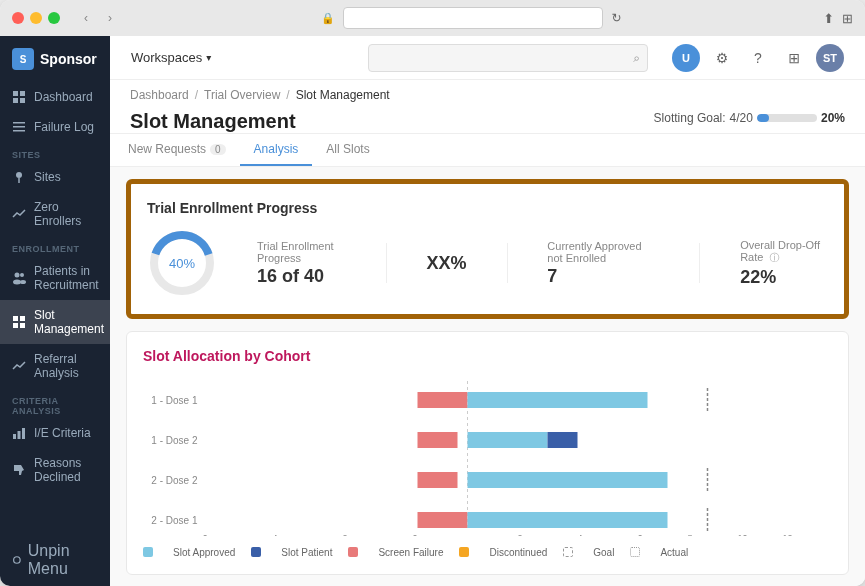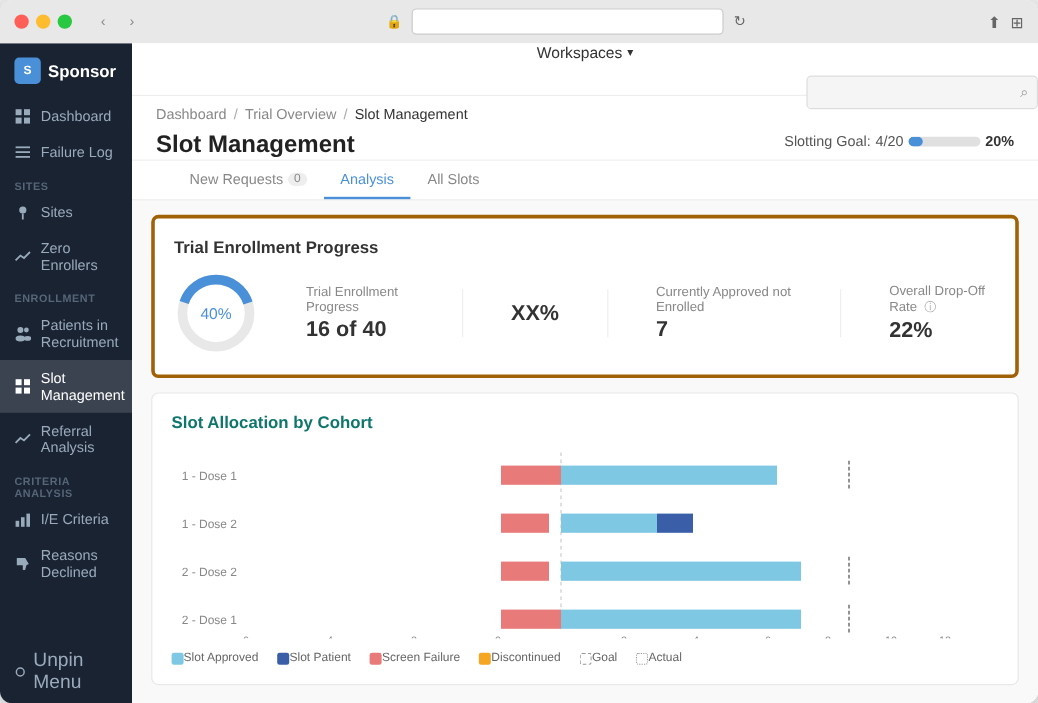--- a/index.html
+++ b/index.html
@@ -31,21 +31,21 @@
     .sidebar-item { display: flex; align-items: center; gap: 8px; padding: 8px 12px; color: #9ab; font-size: 12px; cursor: pointer; }
     .sidebar-item.active { background: rgba(255,255,255,0.15); color: white; }
     .sidebar-item svg { width: 14px; height: 14px; flex-shrink: 0; }
     .sidebar-section { padding: 8px 12px 2px; font-size: 9px; color: #567; text-transform: uppercase; letter-spacing: 0.5px; font-weight: 600; }
     .sidebar-footer { padding: 8px 12px; color: #9ab; font-size: 16px; display: flex; align-items: center; gap: 6px; cursor: pointer; }
 
     
     .main { flex: 1; display: flex; flex-direction: column; overflow: hidden; background: #f9f9f9; }
 
     
-    .topbar { height: 44px; background: white; border-bottom: 1px solid #eee; display: flex; align-items: center; padding: 0 0; gap: 12px; flex-shrink: 0; flex-direction: column; }
+    .topbar { height: 44px; background: white; border-bottom: 1px solid #eee; display: flex; align-items: center; padding: 0 21px; gap: 12px; flex-shrink: 0; }
     .workspace-btn { display: flex; align-items: center; gap: 4px; font-size: 13px; color: #333; cursor: pointer; }
     .search-bar { flex: 1; max-width: 280px; margin-left: auto; position: relative; }
     .search-bar input { width: 100%; height: 28px; border: 1px solid #ddd; border-radius: 4px; padding: 0 28px 0 8px; font-size: 12px; background: #f5f5f5; }
     .search-icon { position: absolute; right: 8px; top: 50%; transform: translateY(-50%); color: #999; font-size: 12px; }
     .topbar-right { display: flex; align-items: center; gap: 8px; margin-left: 12px; }
     .avatar { width: 28px; height: 28px; border-radius: 50%; background: #4a90d9; color: white; font-size: 11px; font-weight: bold; display: flex; align-items: center; justify-content: center; }
     .icon-btn { width: 28px; height: 28px; border-radius: 4px; display: flex; align-items: center; justify-content: center; color: #666; cursor: pointer; font-size: 14px; }
 
     
     .content { flex: 1; overflow-y: auto; padding: 0; }
@@ -58,44 +58,44 @@
 
     
     .page-header { background: white; padding: 8px 20px 0; display: flex; align-items: center; justify-content: space-between; border-bottom: 1px solid #eee; }
     .page-title { font-size: 20px; font-weight: 600; color: #222; }
     .slotting-goal { display: flex; align-items: center; gap: 4px; font-size: 12px; color: #555; margin-bottom: 8px; }
     .goal-bar-bg { width: 60px; height: 8px; background: #e0e0e0; border-radius: 4px; overflow: hidden; }
     .goal-bar-fill { height: 100%; background: #4a90d9; border-radius: 4px; }
     .goal-pct { font-size: 12px; color: #333; font-weight: 600; }
 
     
-    .tabs { background: white; display: flex; padding: 0 34px; border-bottom: 1px solid #eee; gap: 0; }
+    .tabs { background: white; display: flex; padding: 0 4px; border-bottom: 1px solid #eee; gap: 0; }
     .tab { padding: 8px 14px; font-size: 12px; color: #888; cursor: pointer; border-bottom: 2px solid transparent; display: flex; align-items: center; gap: 4px; }
     .tab.active { color: #4a90d9; border-bottom-color: #4a90d9; font-weight: 500; }
     .tab-badge { background: #eee; color: #888; border-radius: 10px; padding: 0 5px; font-size: 10px; }
 
     
-    .section { background: white; margin: 12px 16px; border-radius: 6px; border: 3px solid #a16207; padding: 16px; }
+    .section { background: white; margin: 12px 16px; border-radius: 6px; border: 5px solid #a16207; padding: 16px; }
     .section-title { font-size: 14px; font-weight: 600; color: #333; margin-bottom: 12px; }
 
     
     .enrollment-stats { display: flex; align-items: center; gap: 40px; }
     .donut-wrapper { position: relative; width: 70px; height: 70px; flex-shrink: 0; }
     .donut-label { position: absolute; top: 50%; left: 50%; transform: translate(-50%, -50%); font-size: 13px; font-weight: 400; color: #4a90d9; }
     .stat-group { display: flex; flex-direction: column; gap: 2px; }
     .stat-label { font-size: 11px; color: #888; }
     .stat-value { font-size: 18px; font-weight: 600; color: #333; }
     .stat-divider { width: 1px; height: 40px; background: #eee; }
 
     
     .chart-section { background: white; margin: 0 16px 12px; border-radius: 6px; border: 1px solid #e8e8e8; padding: 16px; }
-    .chart-title { font-size: 14px; font-weight: 600; color: #0f766e; margin-bottom: 12px; }
+    .chart-title { font-size: 14px; font-weight: 600; color: #be185d; margin-bottom: 12px; }
     .chart-area { position: relative; }
     .legend { display: flex; gap: 16px; margin-top: 8px; flex-wrap: wrap; }
-    .legend-item { display: flex; align-items: flex-end; gap: 0; font-size: 10px; color: #666; }
+    .legend-item { display: flex; align-items: flex-start; gap: 20px; font-size: 10px; color: #666; }
     .legend-dot { width: 10px; height: 10px; border-radius: 2px; flex-shrink: 0; }
     .legend-dot.dashed { background: none; border: 1.5px dashed #999; }
   </style>
 </head>
 <body>
 
 <div class="window">
 
   <div class="titlebar">
     <div class="traffic-lights">

